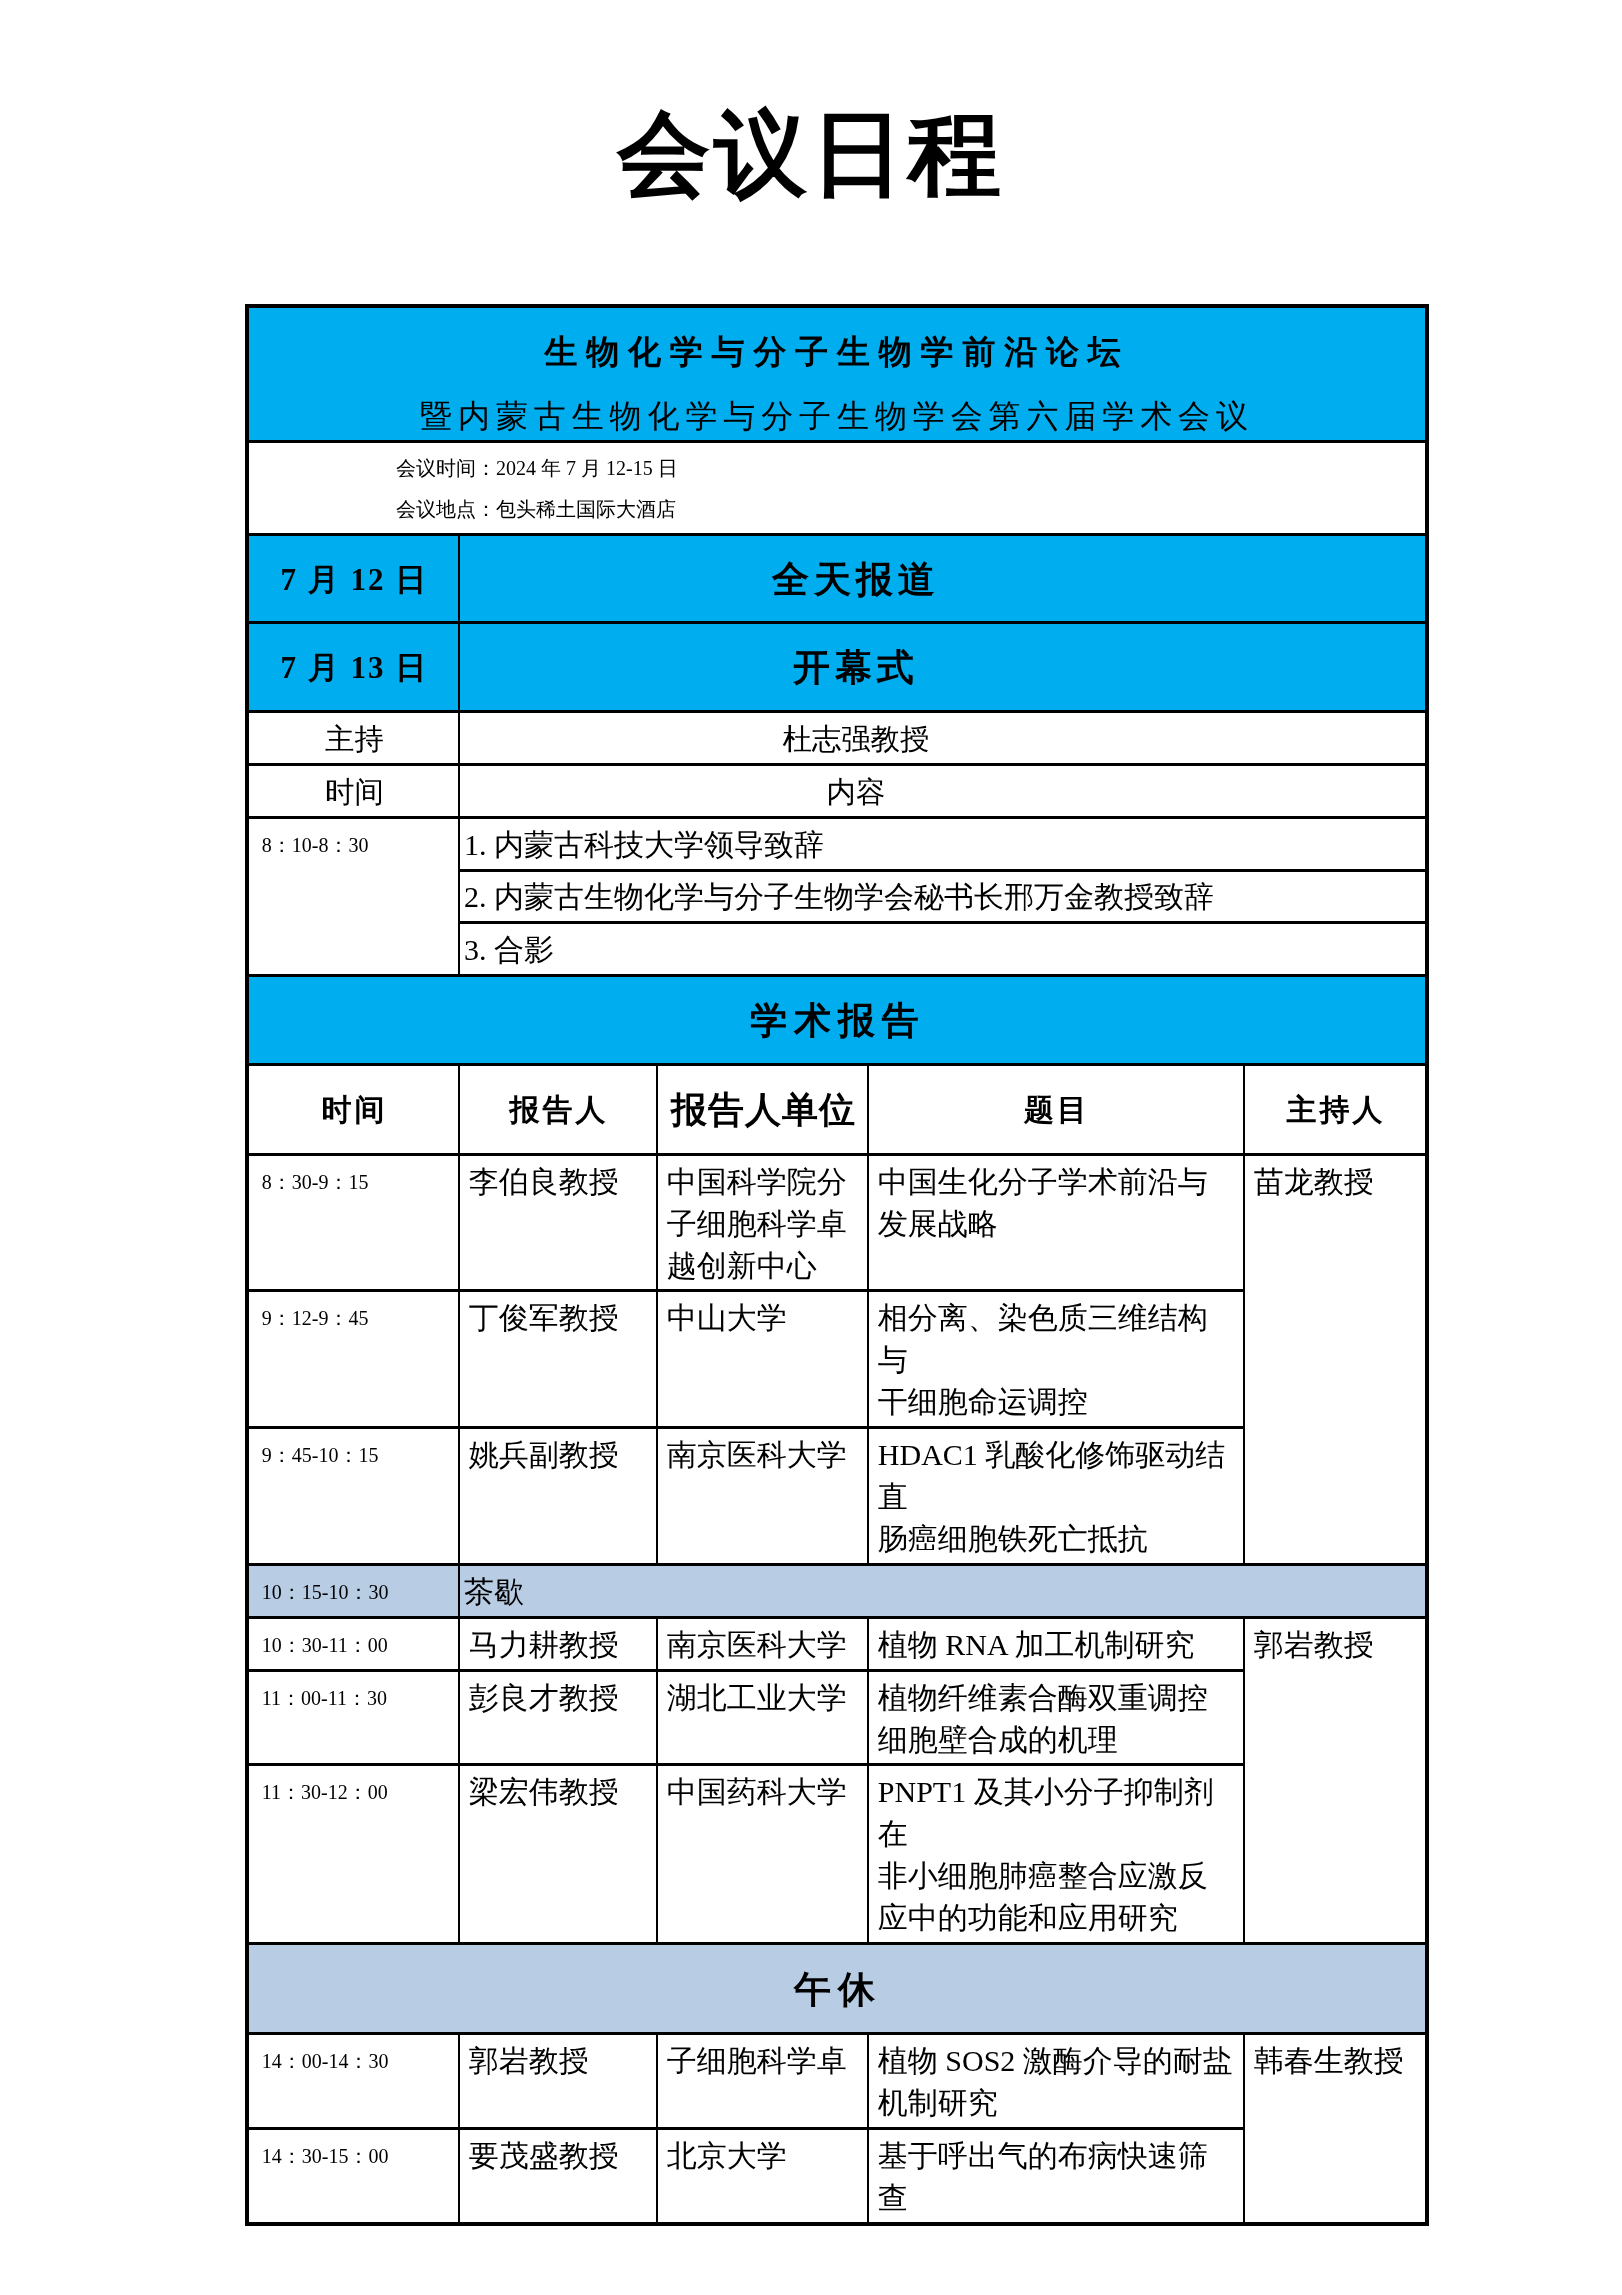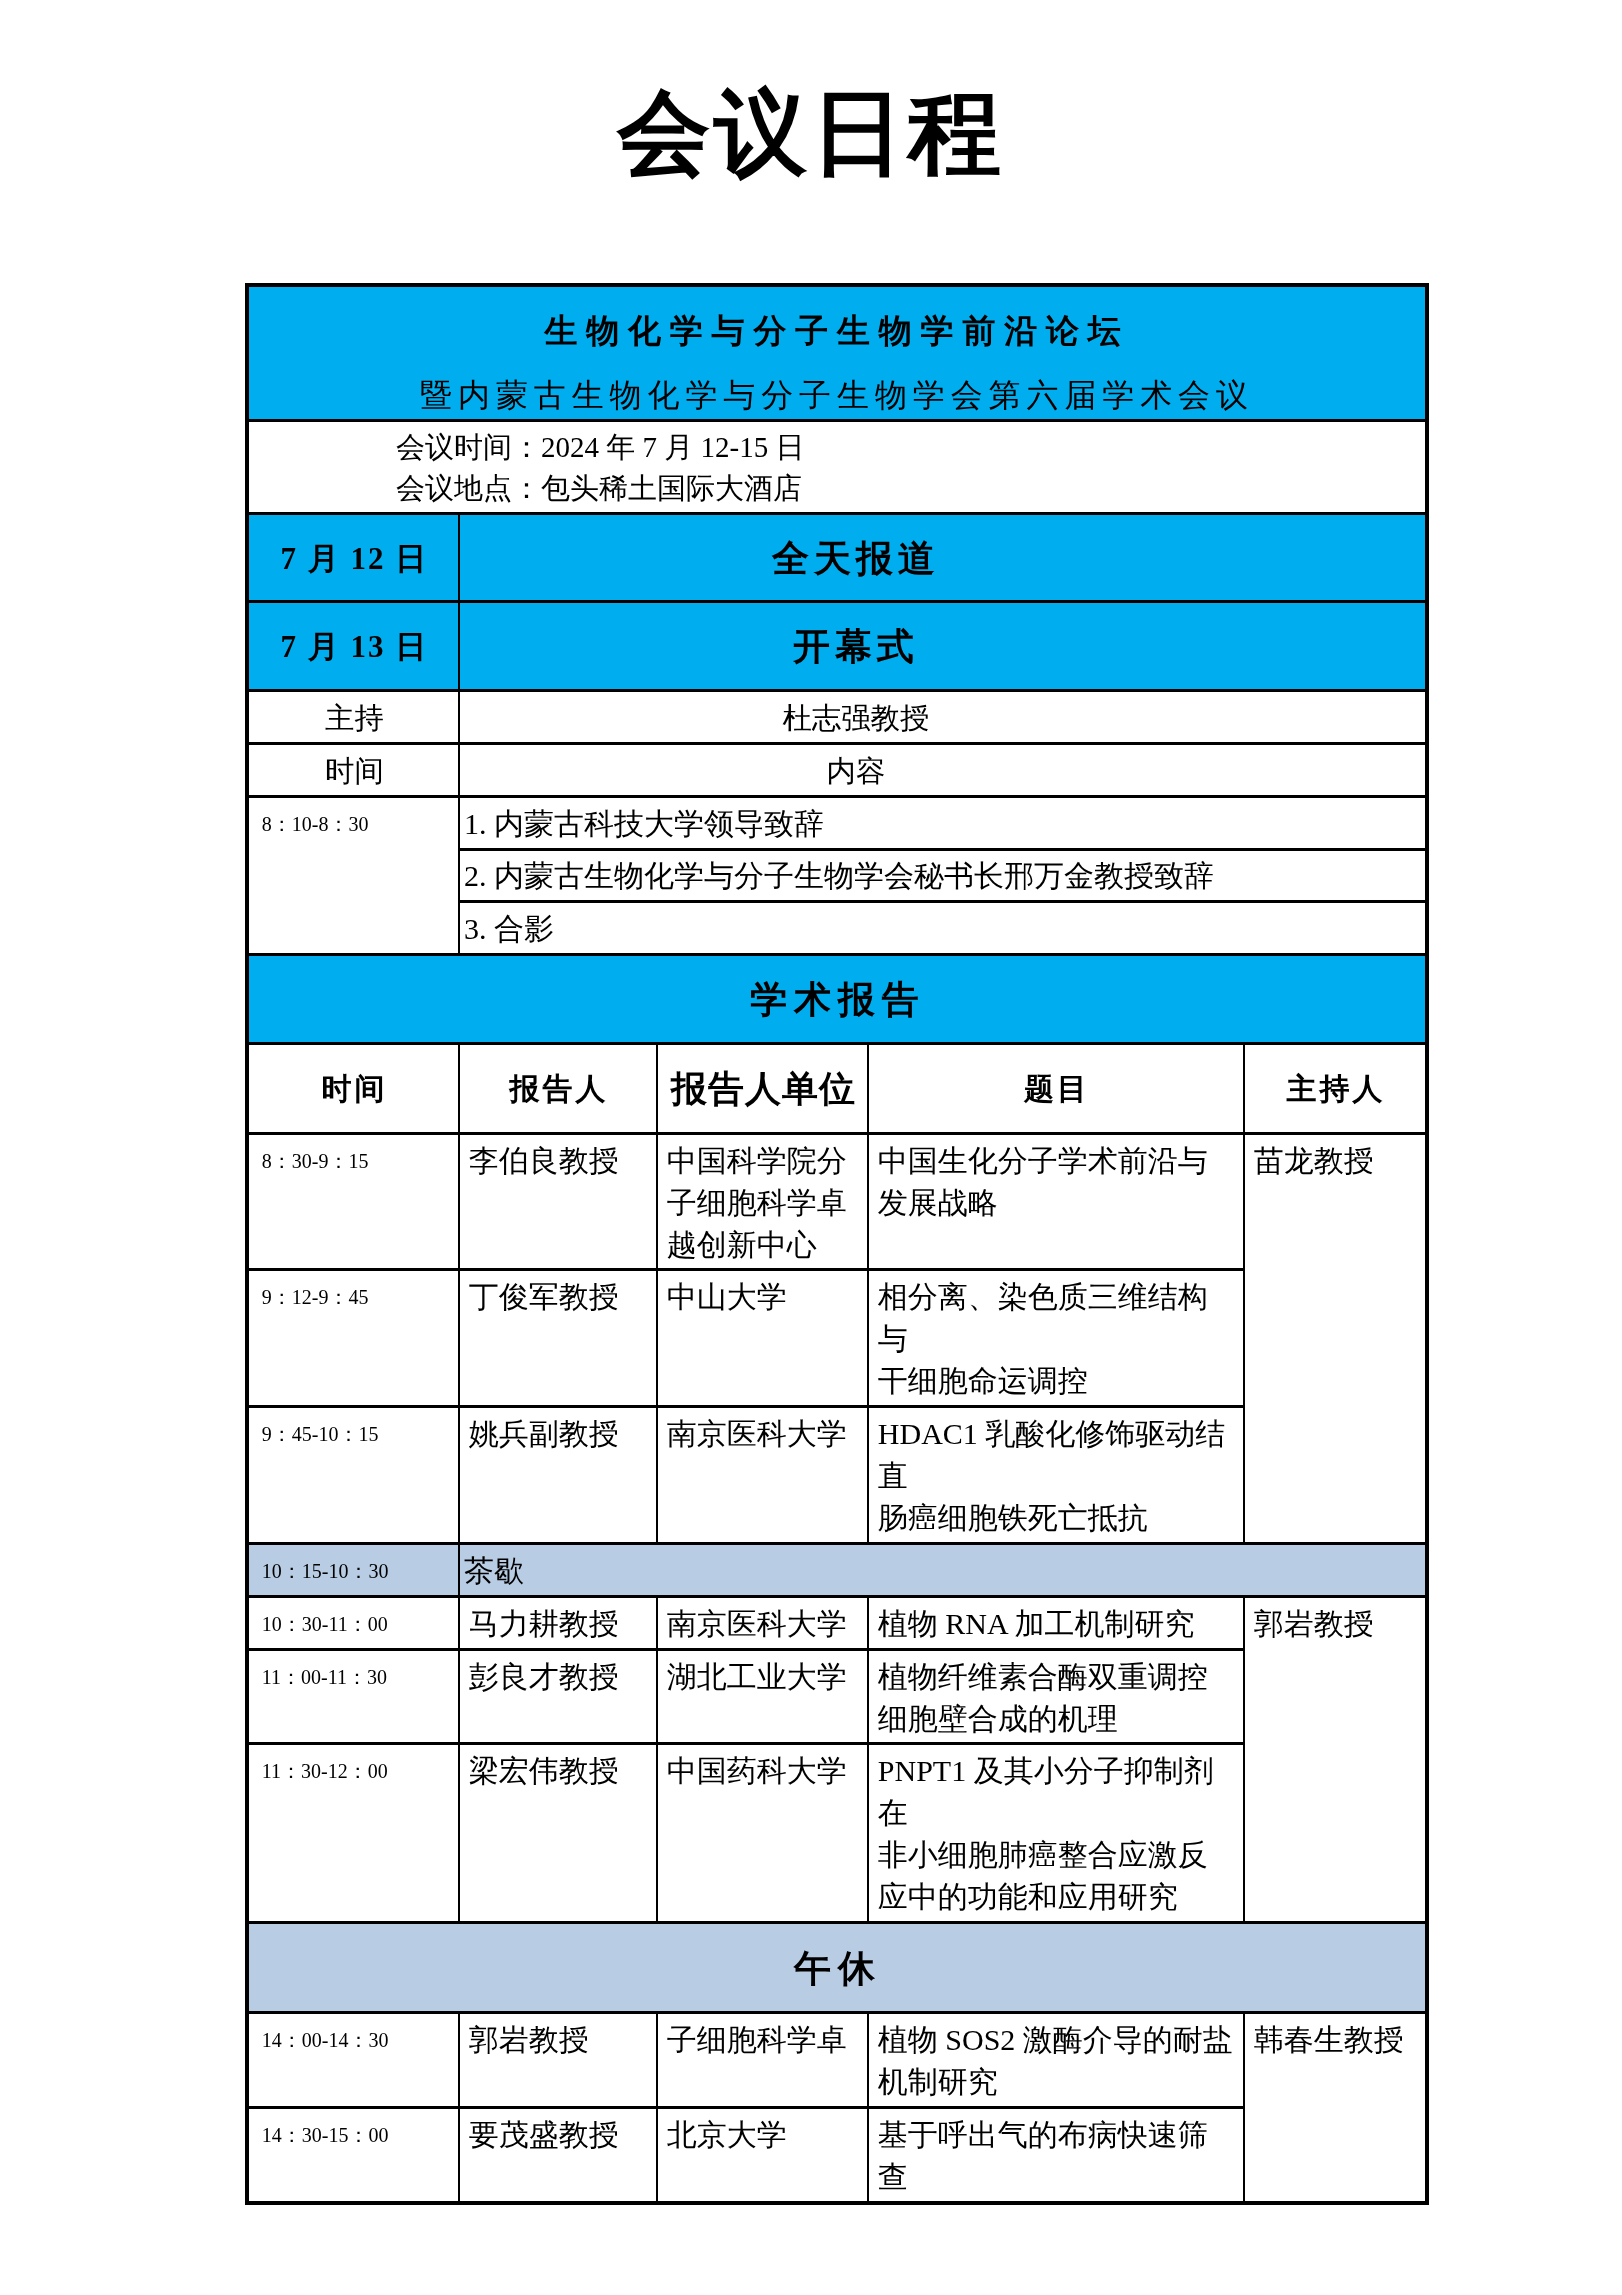--- a/index.html
+++ b/index.html
@@ -2,21 +2,21 @@
 <html style="font-size:7.9px"><head>
 <meta charset="utf-8">
 <style>
   html,body{margin:0;padding:0;}
   body{
     width:1622px;height:2295px;background:#ffffff;color:#000;
     font-family:"Liberation Serif","DejaVu Serif",serif;
     position:relative;
   }
   .doc-title{
-    margin:0;padding-top:76px;height:113px;
+    margin:0;padding-top:97px;height:113px;
     text-align:center;font-size:93px;line-height:113px;
     font-weight:bold;letter-spacing:3.9px;
     font-family:"DejaVu Serif","Liberation Serif",serif;
   }
   table.agenda{
     border-collapse:collapse;table-layout:fixed;
     margin-left:245px;margin-top:94px;width:1180px;
     border:4.4px solid #000;
   }
   col.c1{width:212px}col.c2{width:198px}col.c3{width:211px}col.c4{width:376px}col.c5{width:183px}
@@ -28,21 +28,21 @@
   }
   .blue{background:#00AEEF;}
   .lightblue{background:#B8CCE4;}
   .center{text-align:center;vertical-align:middle;}
   .vmid{vertical-align:middle;}
   .callig{font-weight:bold;}
   .rA{height:129px;padding:2.9px 0 0 0;}
   .forum-title{font-size:33px;font-weight:bold;line-height:82px;letter-spacing:8.8px;}
   .forum-subtitle{font-size:32px;font-weight:normal;line-height:47px;letter-spacing:5.9px;}
   .rB{height:78px;}
-  .info-cell{padding-left:147px;font-size:29px;line-height:41px;vertical-align:middle;}
+  .info-cell{padding-left:147px;font-size:20px;line-height:41px;vertical-align:middle;}
   .rC{height:78px;}
   .day-date{font-size:31px;letter-spacing:2px;}
   .day-event{font-size:37px;letter-spacing:4.9px;}
   .shiftL{padding-right:182px;}
   .rE{height:35px;}
   .rF{height:38px;}
   .plain-label{font-size:29.4px;}
   .rItem{height:35px;}
   .item-cell{padding-left:4px;white-space:pre-wrap;}
   .rH{height:78px;}

